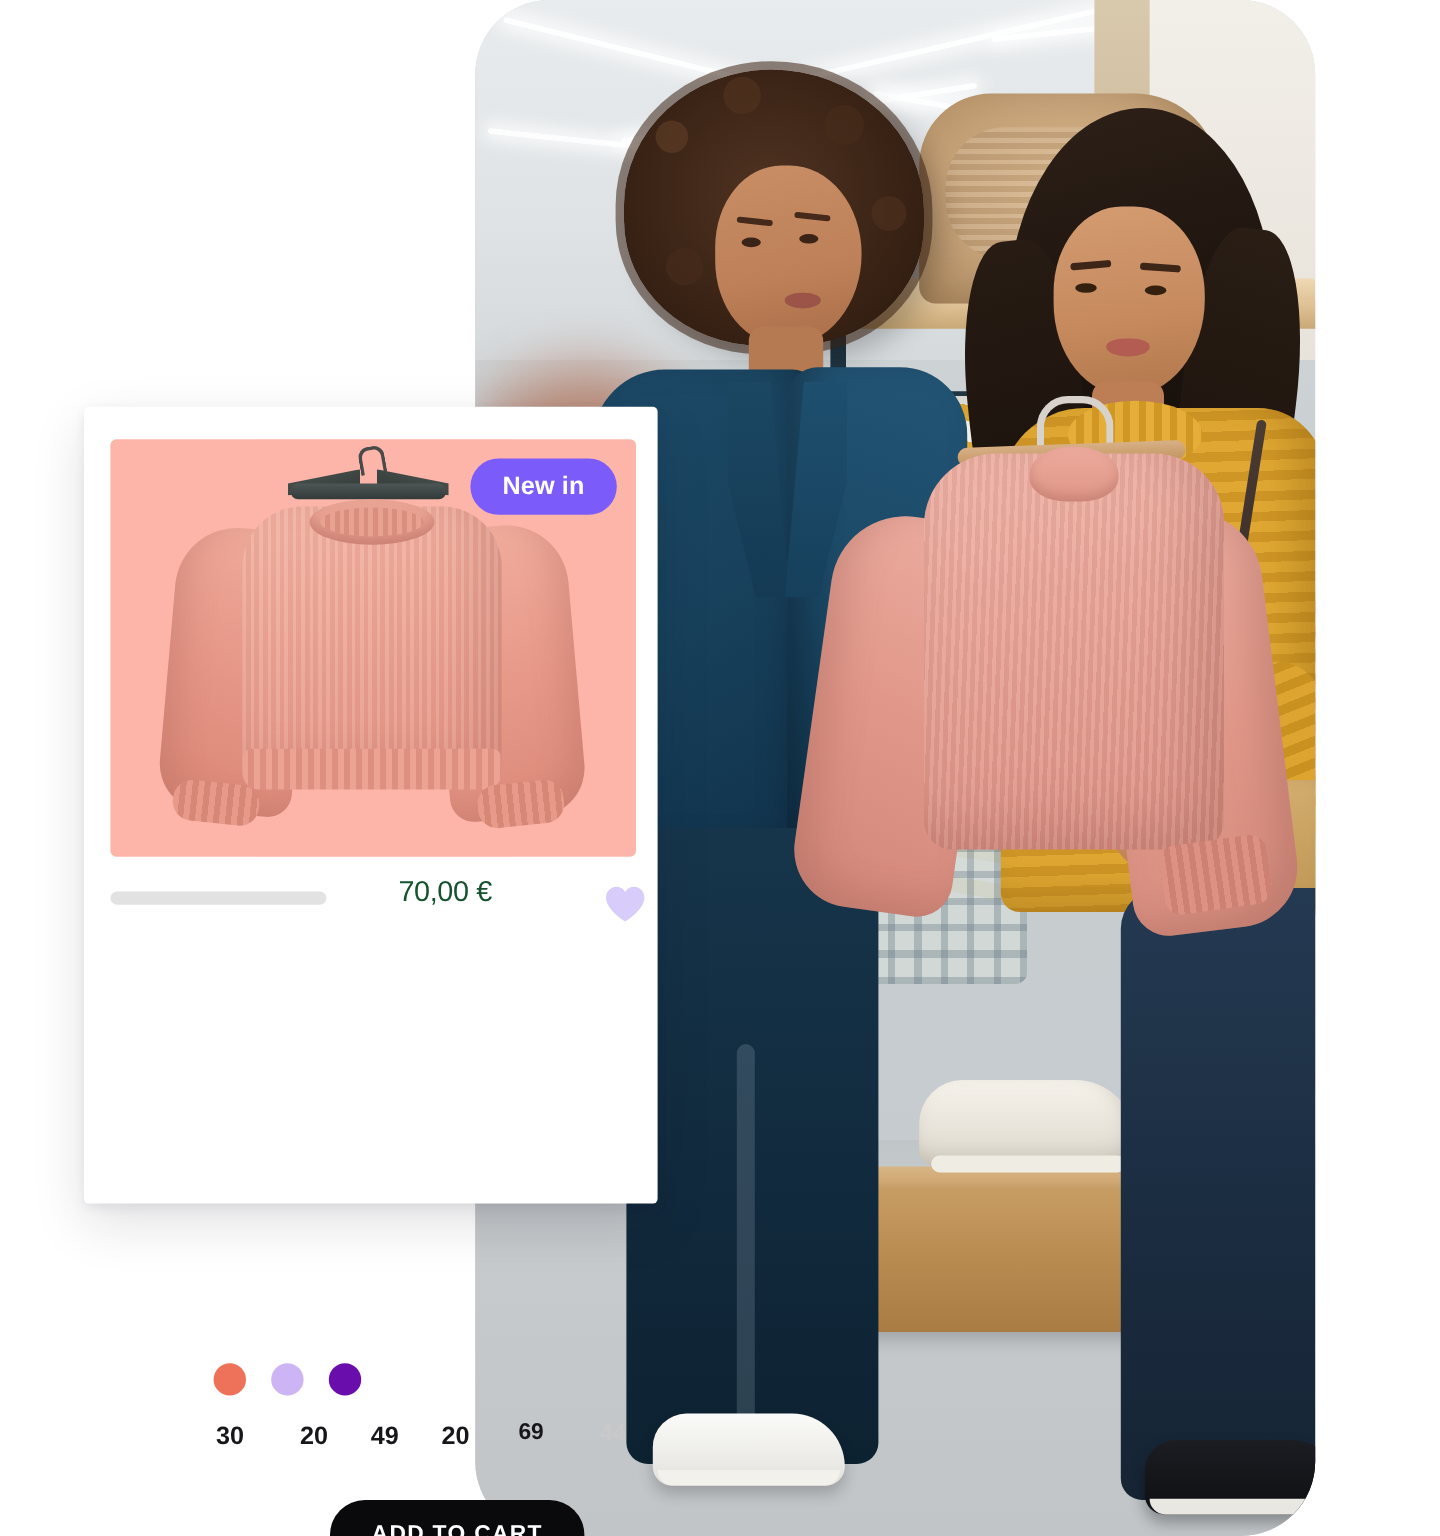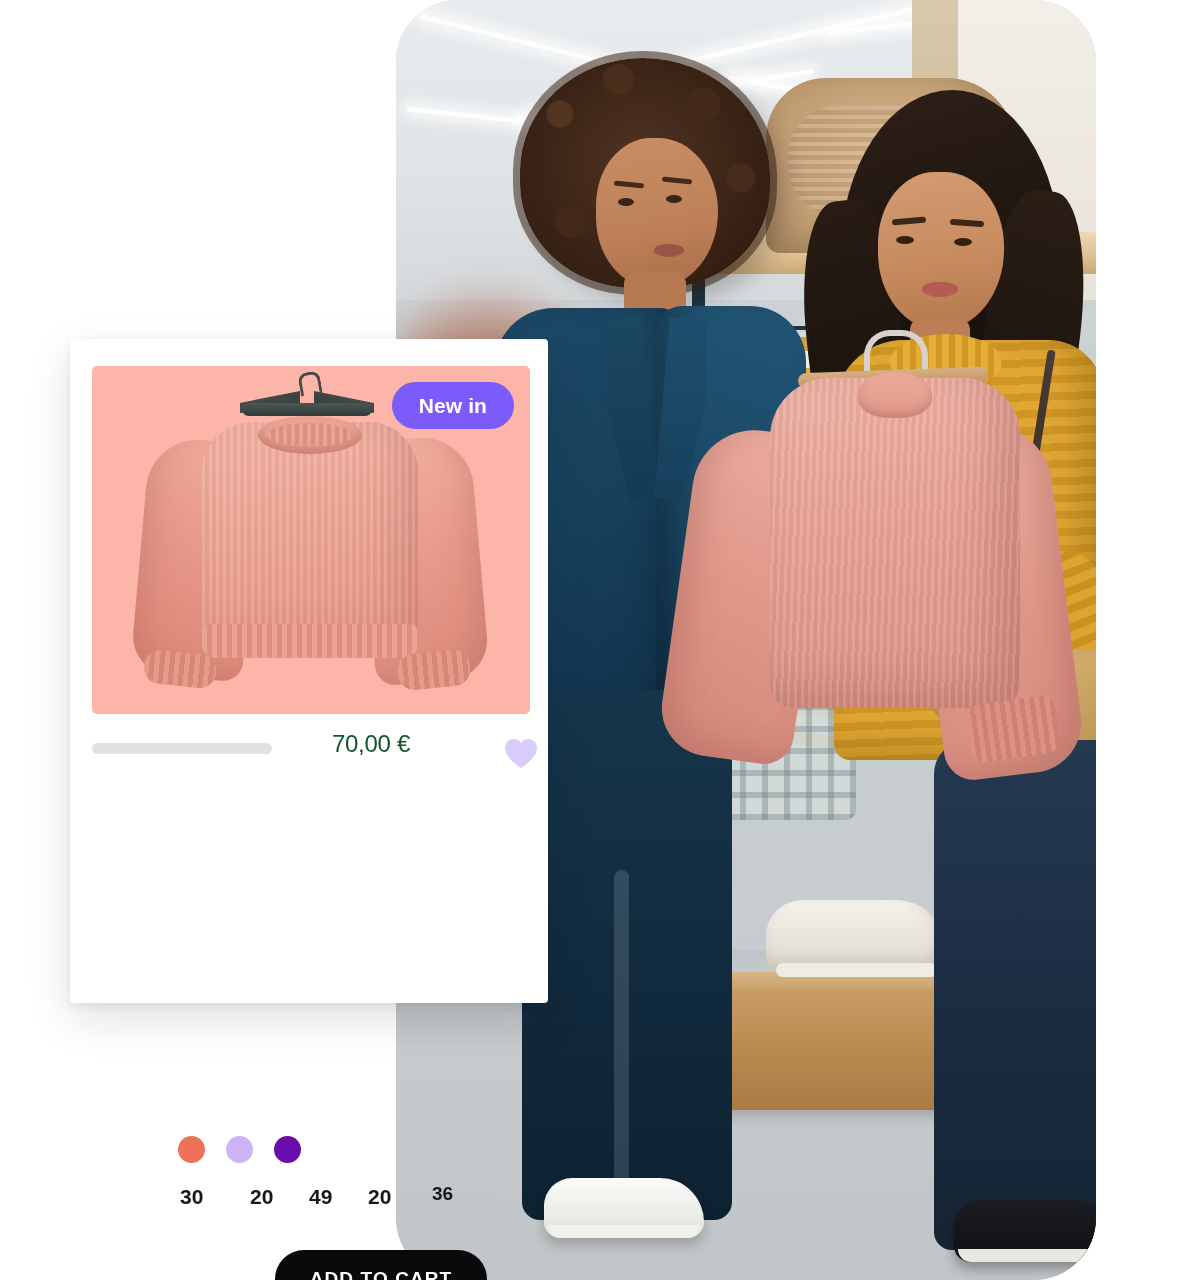--- a/index.html
+++ b/index.html
@@ -637,18 +637,18 @@
     <div class="swatch" style="background:#EE7259;"></div>
     <div class="swatch" style="background:#CDB4F5;"></div>
     <div class="swatch" style="background:#6A0DAD;"></div>
   </div>
 
   <div class="size-row">
     <div class="size-item" style="left:0px;">30</div>
     <div class="size-item" style="left:70px;">20</div>
     <div class="size-item" style="left:129px;">49</div>
     <div class="size-item" style="left:188px;">20</div>
-    <div class="size-item small" style="left:252px; top:-2px;">36</div>
+    <div class="size-item small" style="left:252px; top:-2px;">69</div>
     <div class="size-item small disabled" style="left:320px; top:-1px;">44</div>
   </div>
 
   <button class="cta-button">ADD TO CART</button>
 </div>
 
 </body></html>

